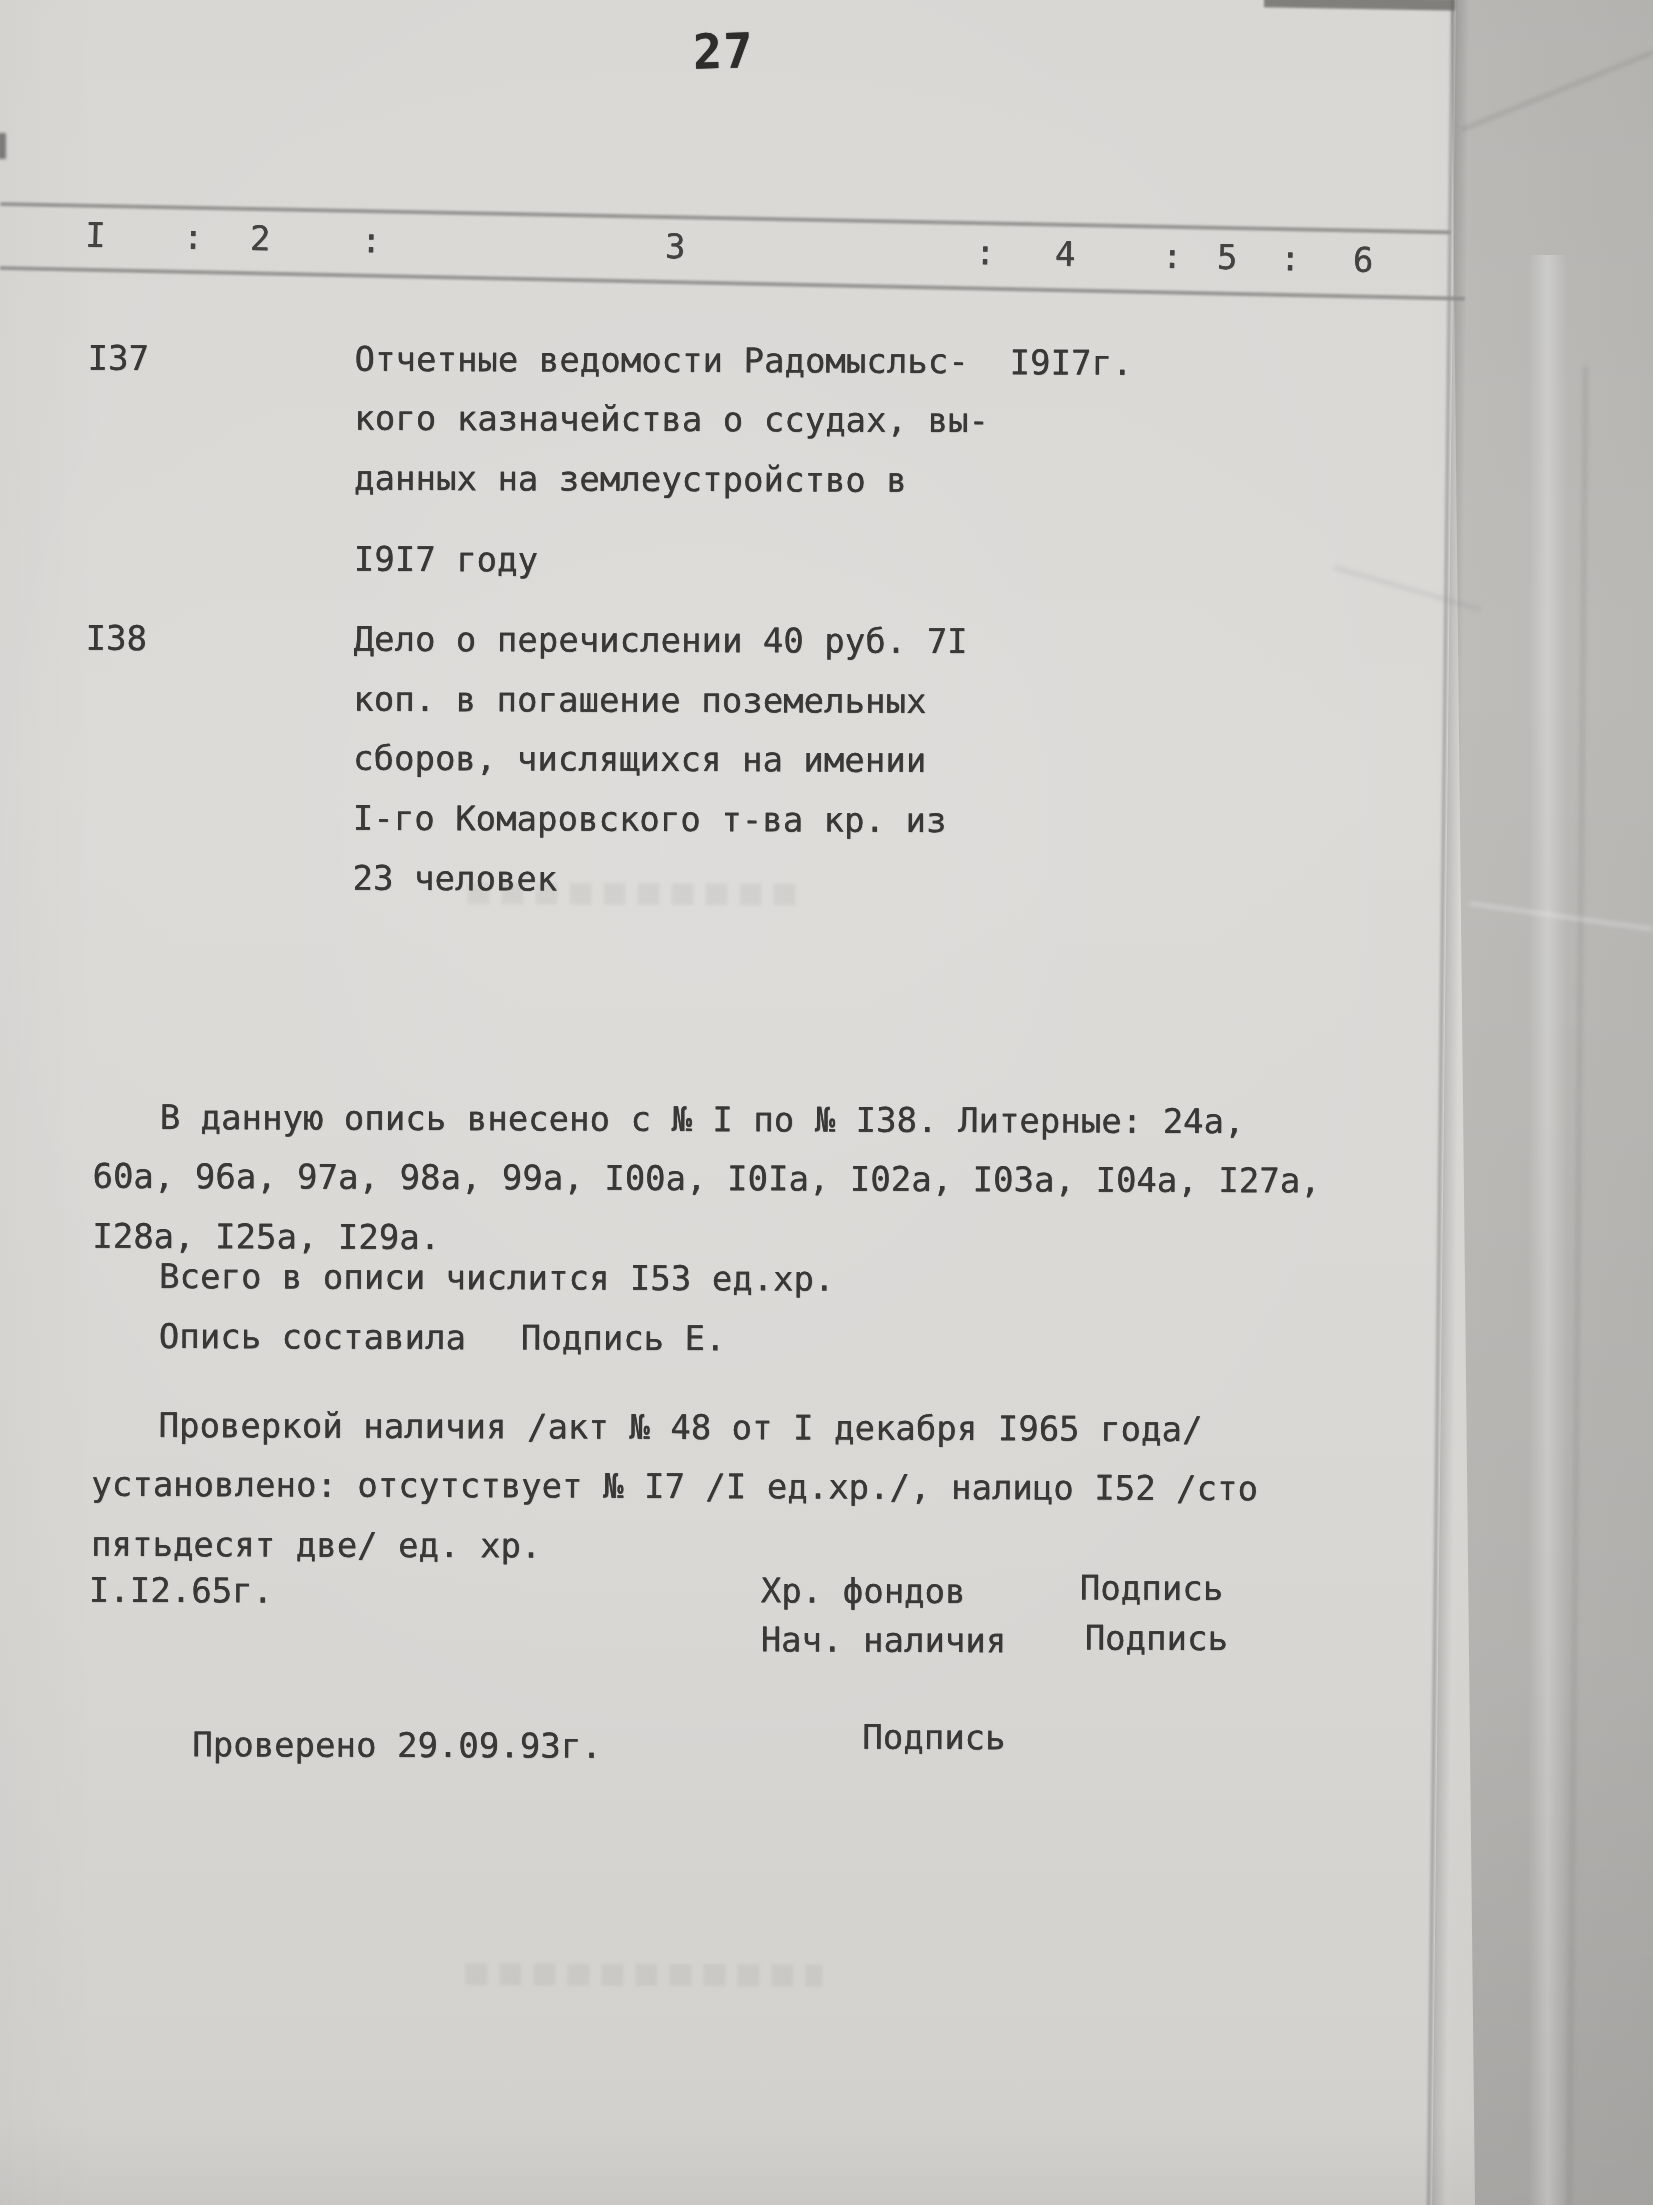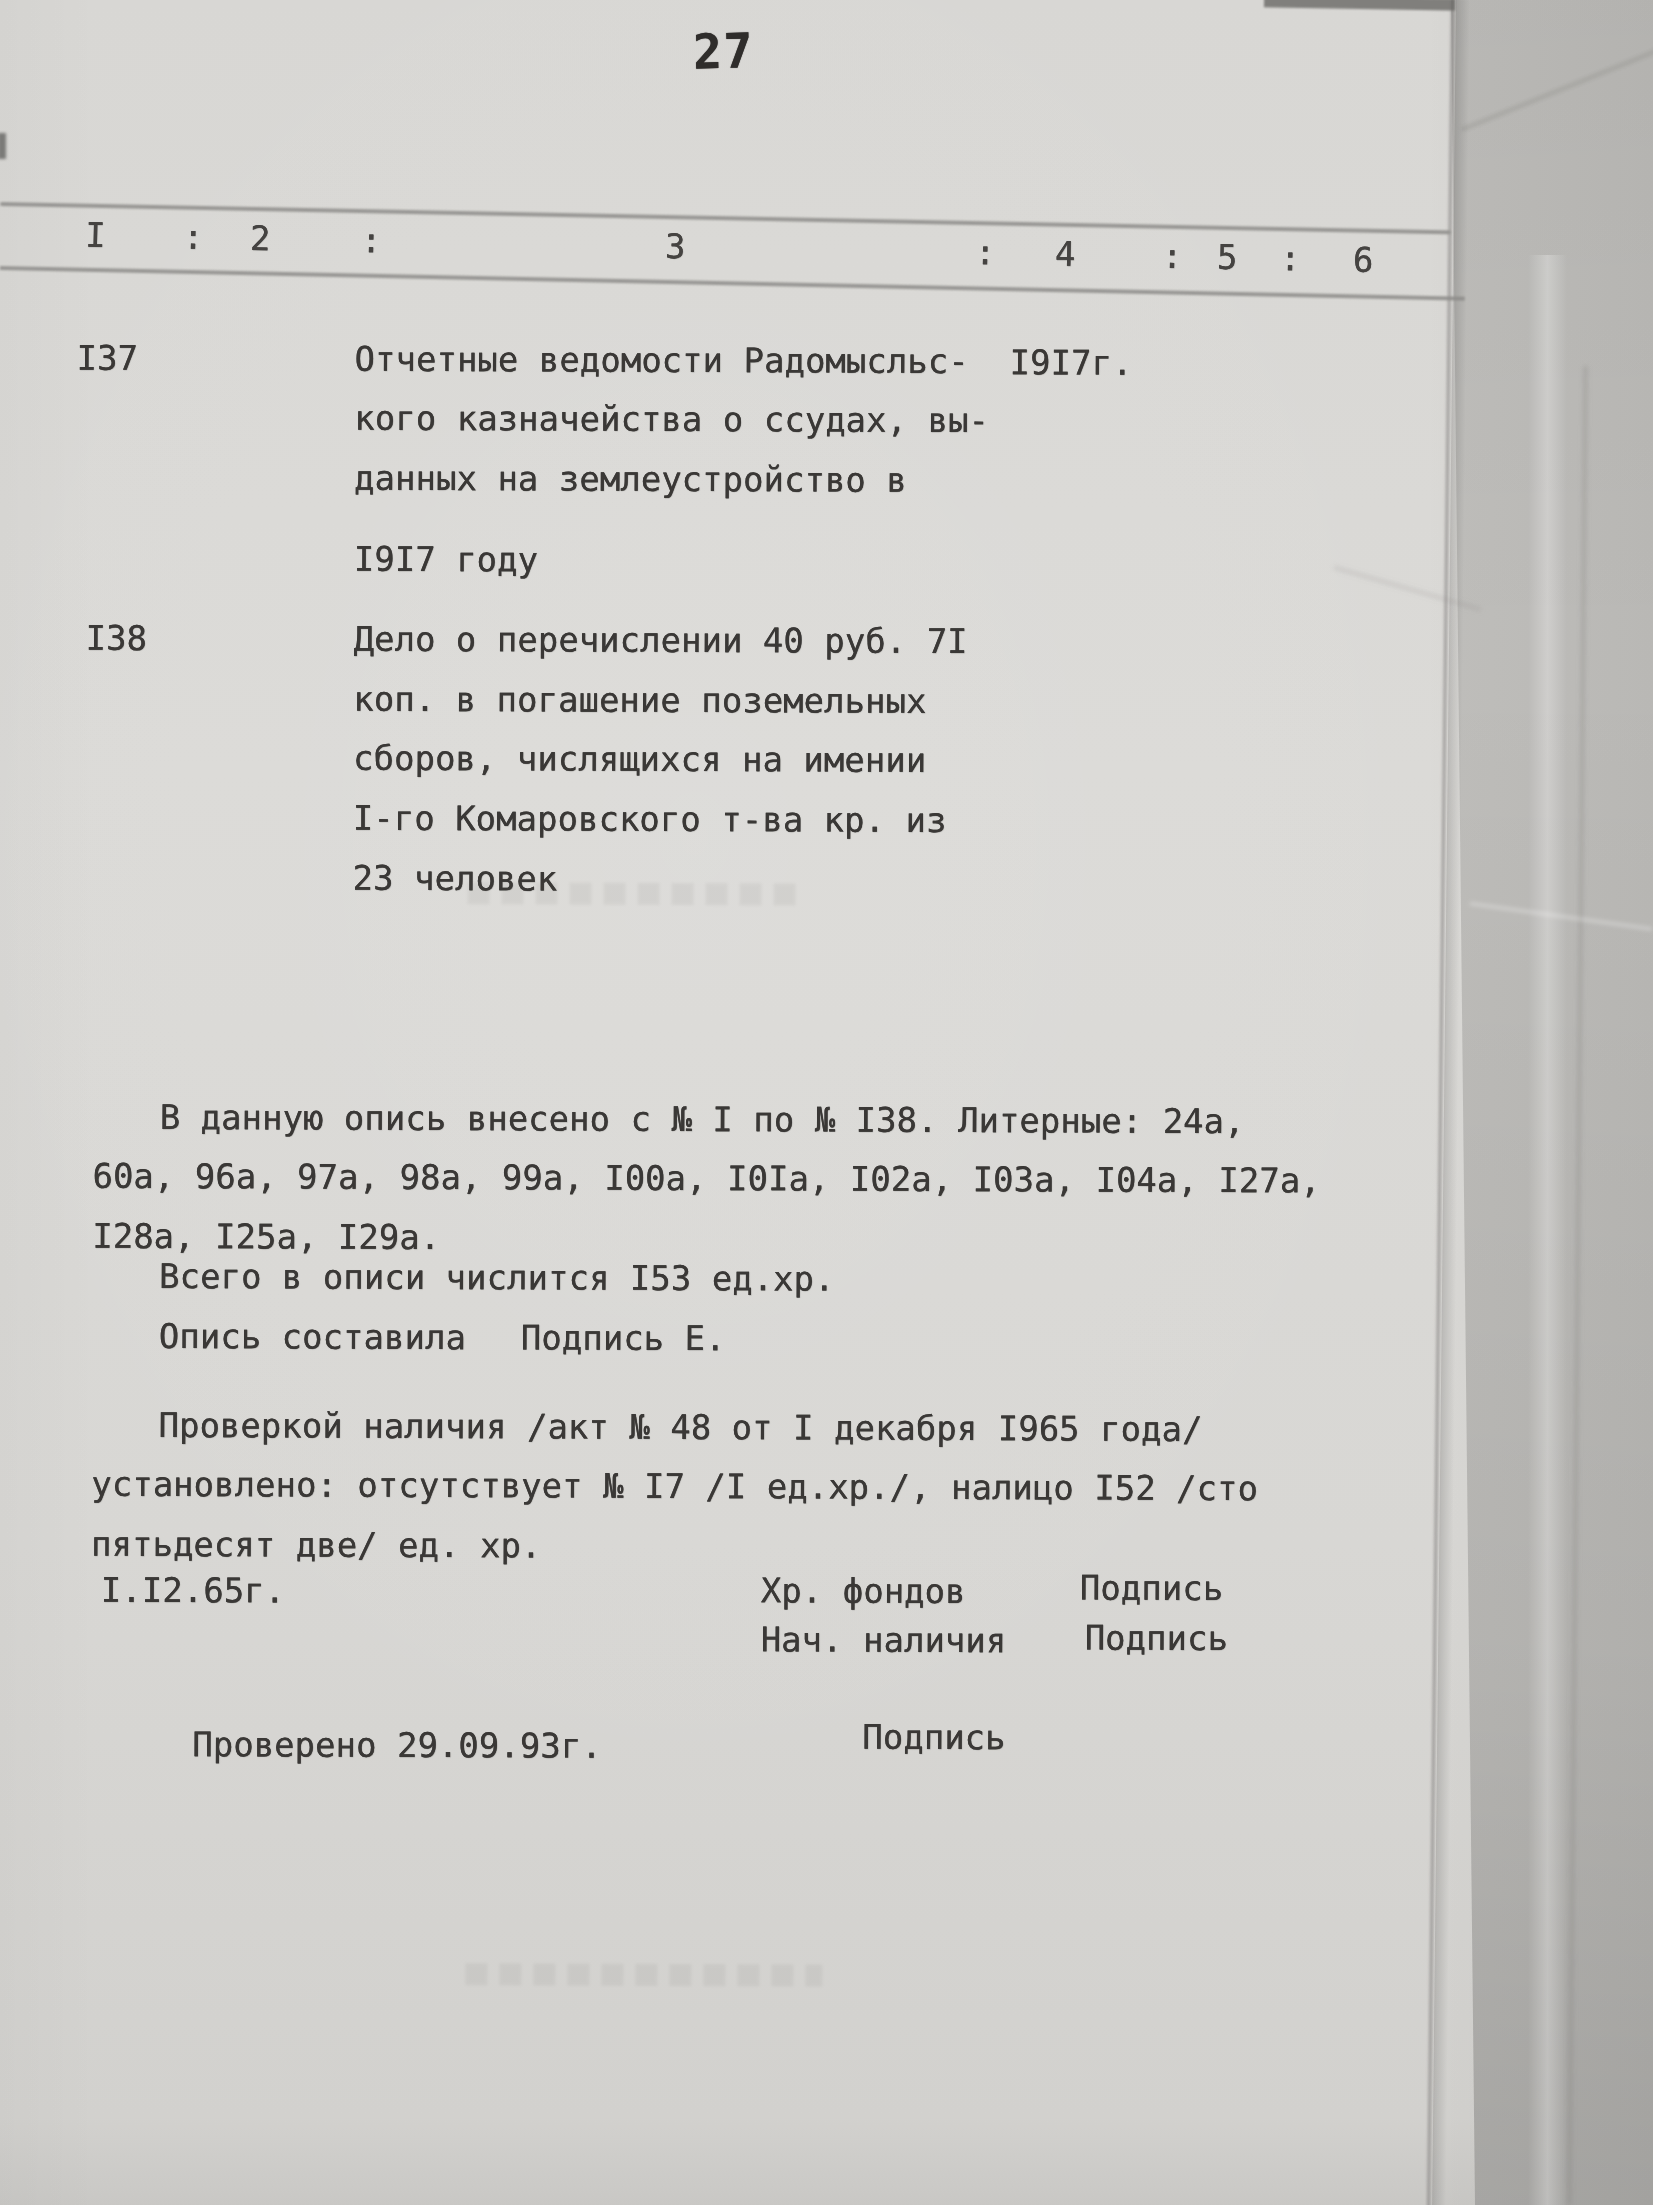--- a/index.html
+++ b/index.html
@@ -93,21 +93,21 @@
     <span class="tl hdr" style="left:1055px">4</span>
     <span class="tl hdr" style="left:1162px">:</span>
     <span class="tl hdr" style="left:1217px">5</span>
     <span class="tl hdr" style="left:1280px">:</span>
     <span class="tl hdr" style="left:1353px">6</span>
   </div>
 
   <div class="content">
 
     <div>
-      <span class="tl" style="left:77px; top:339px">I37</span>
+      <span class="tl" style="left:88px; top:339px">I37</span>
       <span class="tl" style="left:355px; top:339px">Отчетные ведомости Радомысльс-</span>
       <span class="tl" style="left:355px; top:398px">кого казначейства о ссудах, вы-</span>
       <span class="tl" style="left:355px; top:458px">данных на землеустройство в</span>
       <span class="tl" style="left:355px; top:539px">I9I7 году</span>
       <span class="tl" style="left:1010px; top:340px">I9I7г.</span>
     </div>
 
     <div>
       <span class="tl" style="left:87px; top:619px">I38</span>
       <span class="tl" style="left:355px; top:619px">Дело о перечислении 40 руб. 7I</span>
@@ -126,21 +126,21 @@
       <span class="tl" style="left:525px; top:1317px">Подпись Е.</span>
     </div>
 
     <div>
       <span class="tl" style="left:163px; top:1406px">Проверкой наличия /акт № 48 от I декабря I965 года/</span>
       <span class="tl" style="left:96px; top:1465px">установлено: отсутствует № I7 /I ед.хр./, налицо I52 /сто</span>
       <span class="tl" style="left:96px; top:1525px">пятьдесят две/ ед. хр.</span>
     </div>
 
     <div>
-      <span class="tl" style="left:106px; top:1571px">I.I2.65г.</span>
+      <span class="tl" style="left:94px; top:1571px">I.I2.65г.</span>
       <span class="tl" style="left:766px; top:1569px">Хр. фондов</span>
       <span class="tl" style="left:1085px; top:1565px">Подпись</span>
       <span class="tl" style="left:766px; top:1618px">Нач. наличия</span>
       <span class="tl" style="left:1090px; top:1615px">Подпись</span>
       <span class="tl" style="left:198px; top:1725px">Проверено 29.09.93г.</span>
       <span class="tl" style="left:868px; top:1715px">Подпись</span>
     </div>
 
     <div class="ghost" style="left:470px; top:881px; width:332px"></div>
     <div class="ghost" style="left:472px; top:1962px; width:357px"></div>

